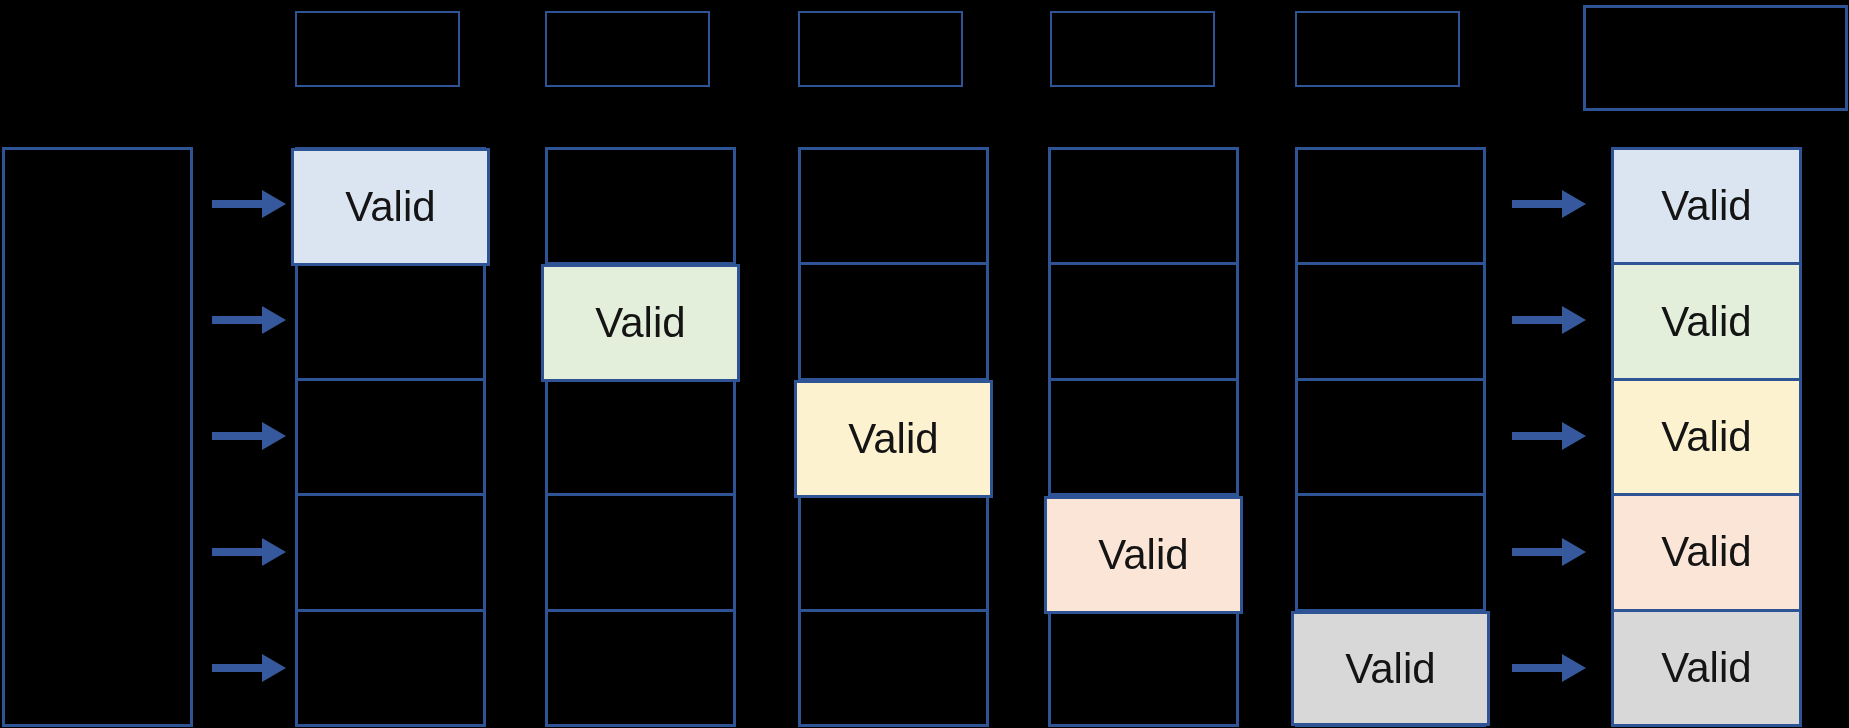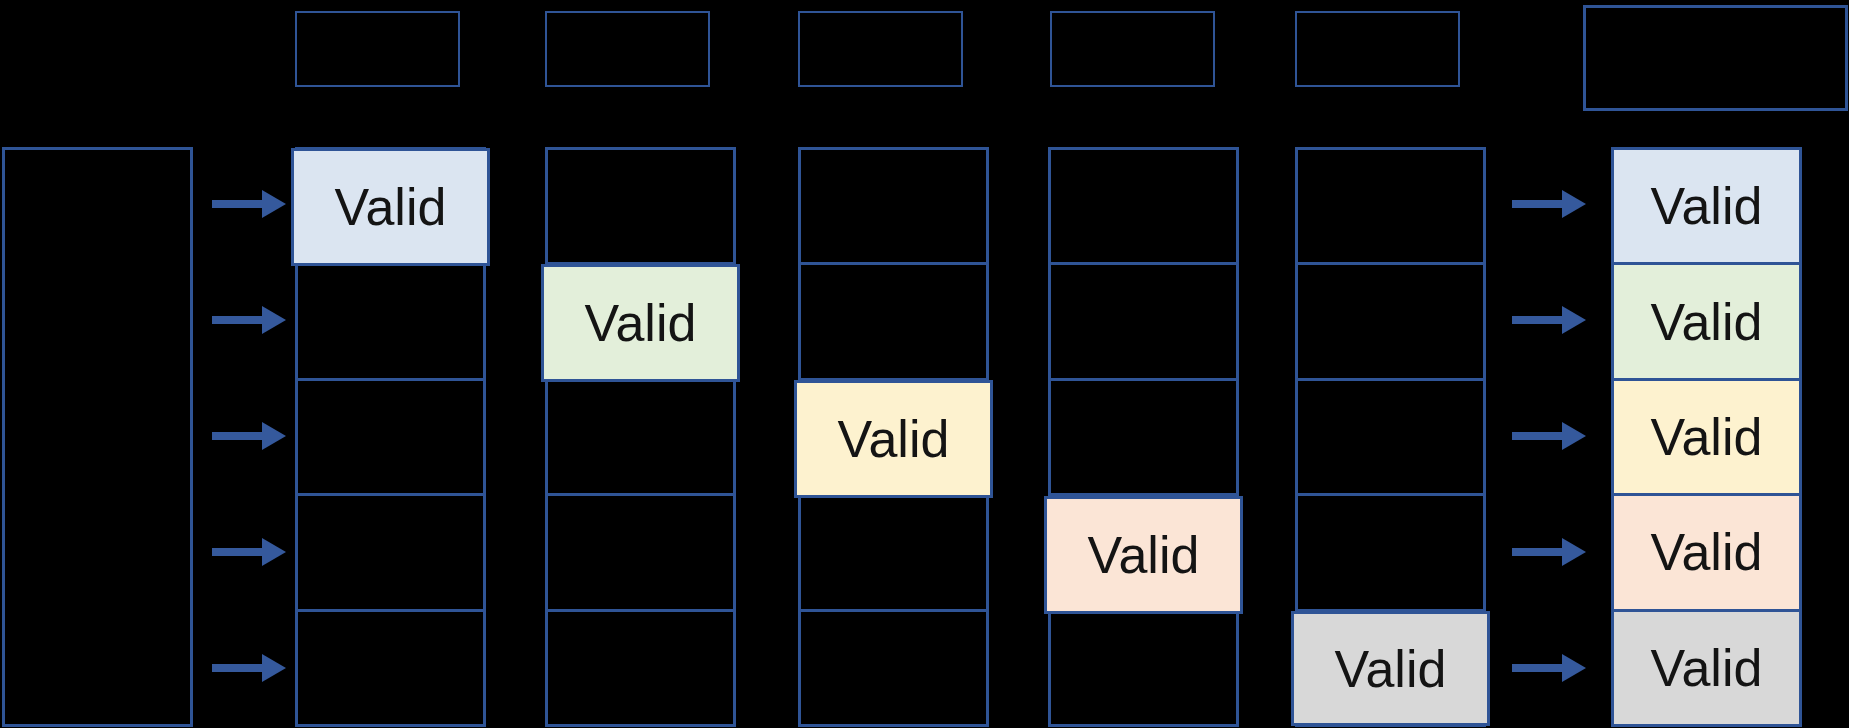--- a/index.html
+++ b/index.html
@@ -45,21 +45,21 @@
   .cell {
     flex: 1 1 0;
     border-bottom: 3px solid var(--border-color, #2f5496);
   }
   .cell:last-child { border-bottom: none; }
 
   .valid-text {
     display: flex;
     align-items: center;
     justify-content: center;
-    font-size: 52px;
+    font-size: 42px;
     color: var(--text-color, #111);
     line-height: 1;
   }
 
   .hl {
     position: absolute;
     width: 199px;
     height: 118px;
     box-sizing: border-box;
     border: 3px solid var(--border-color, #2f5496);

